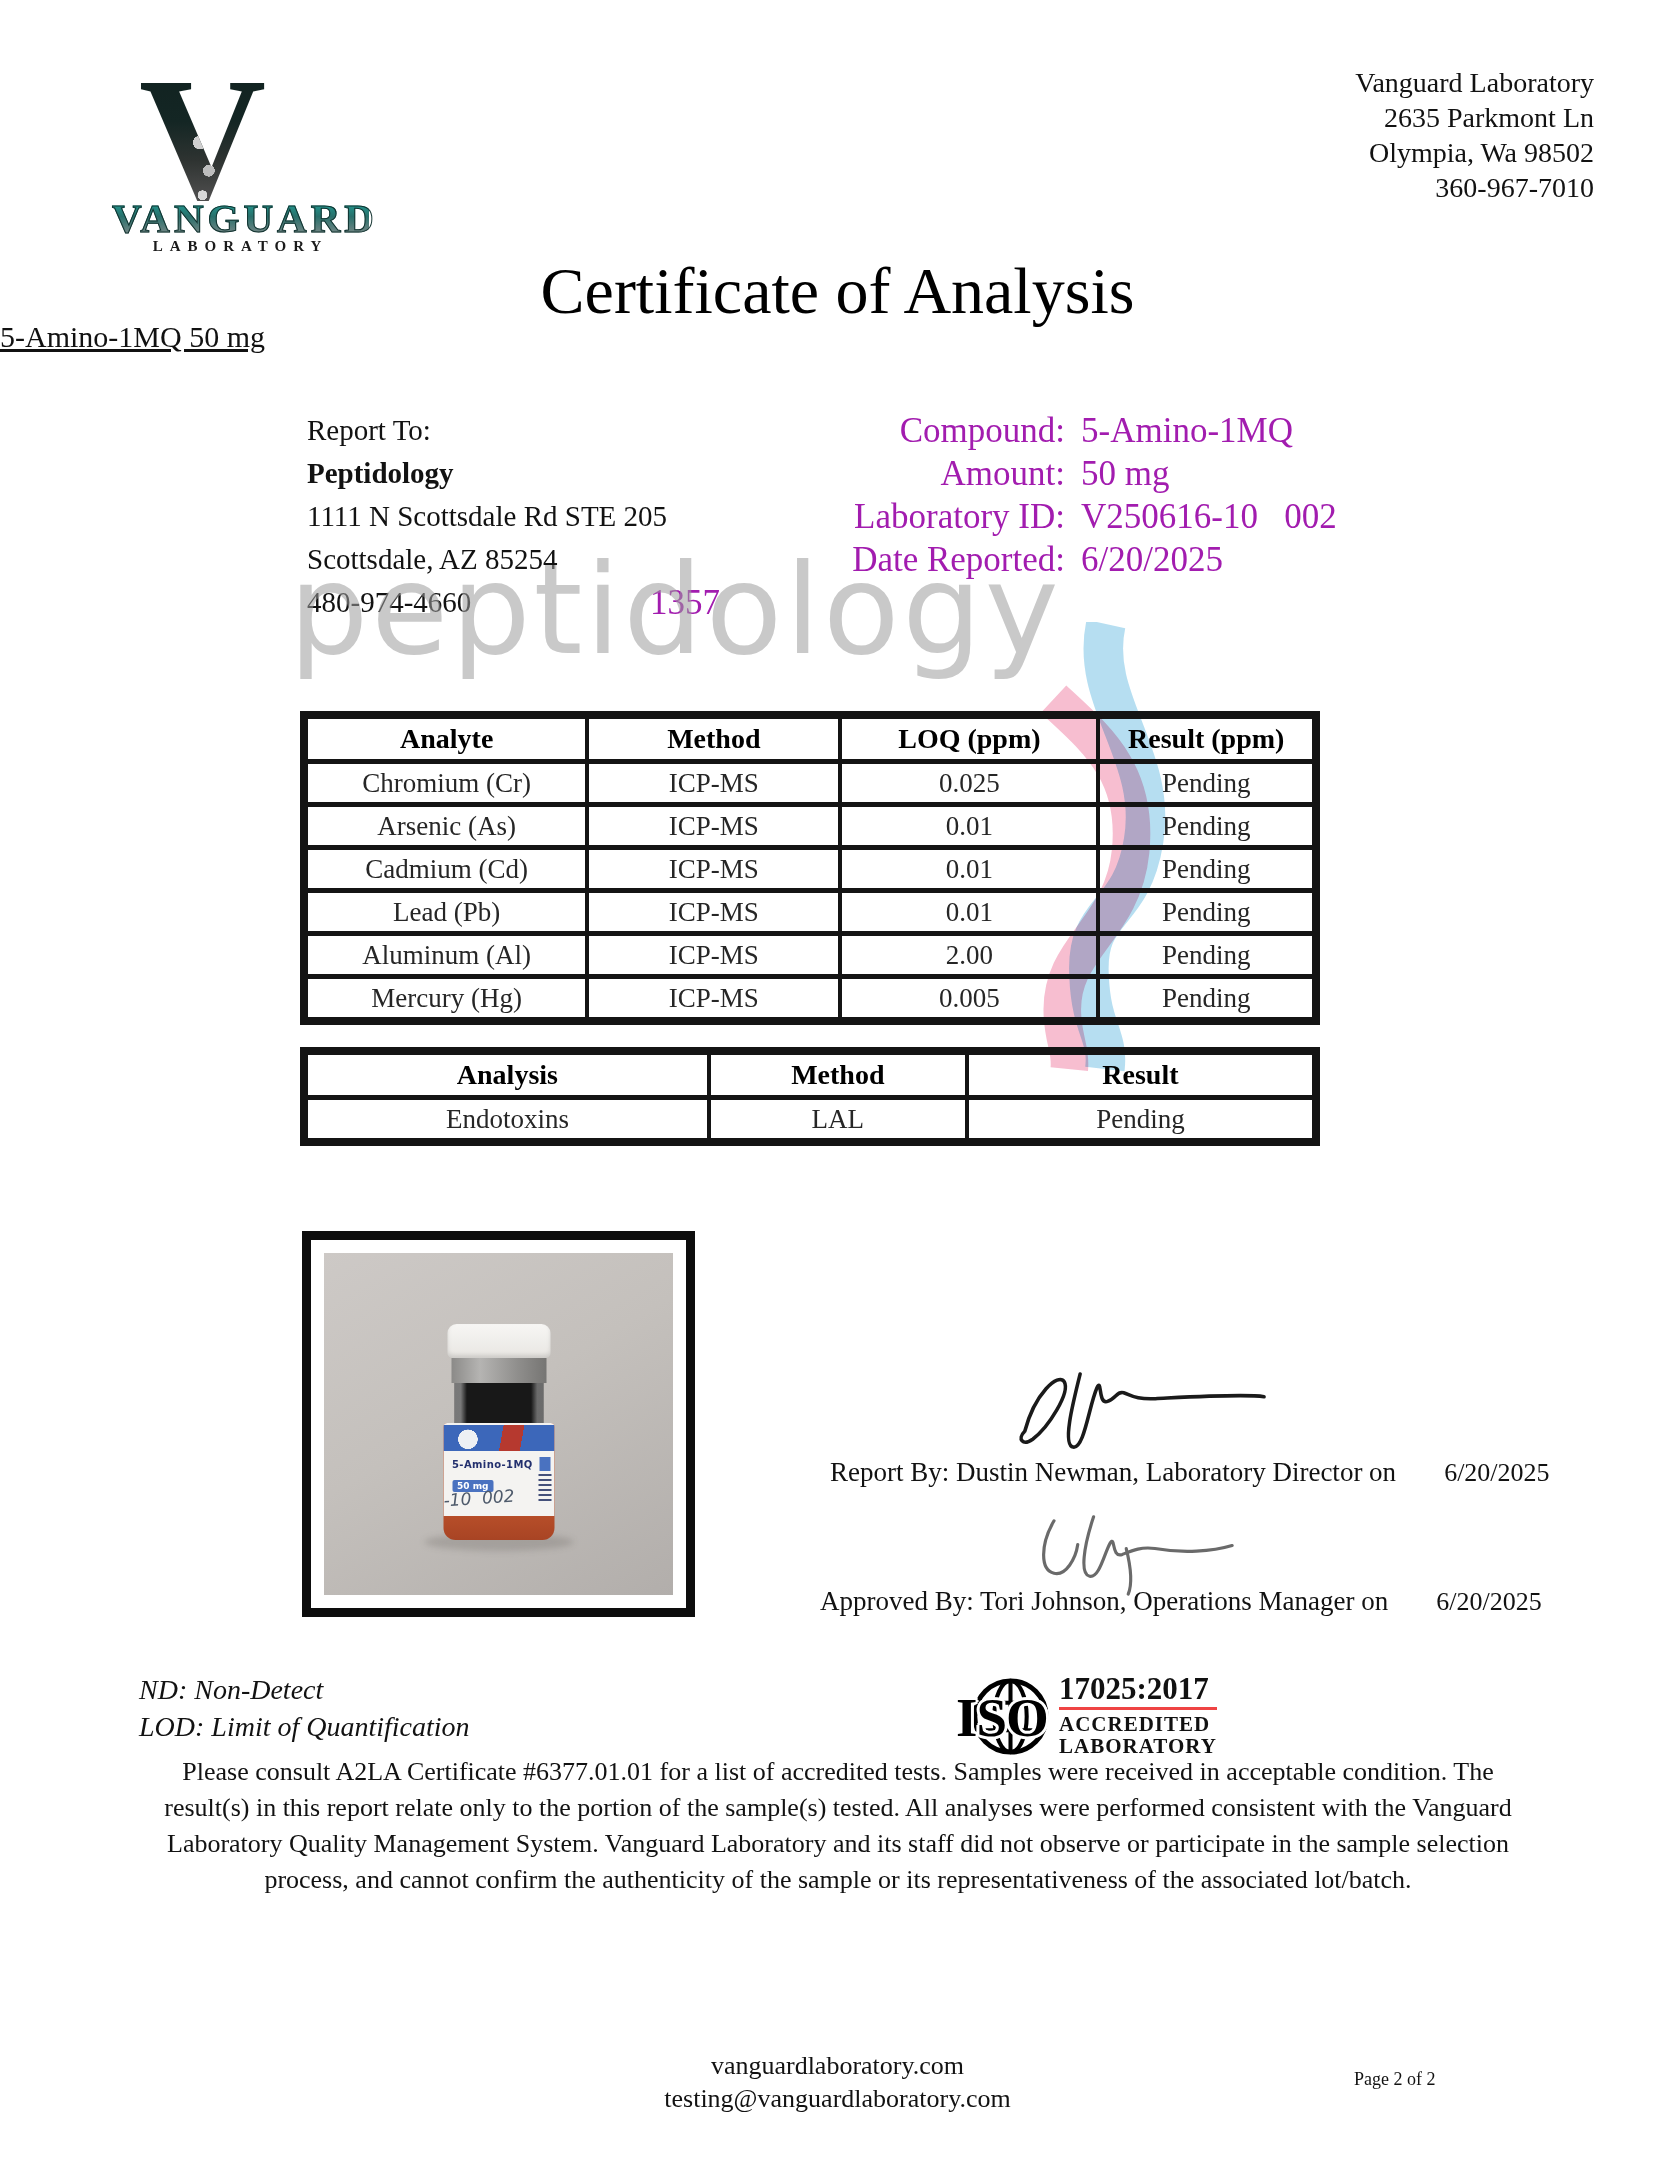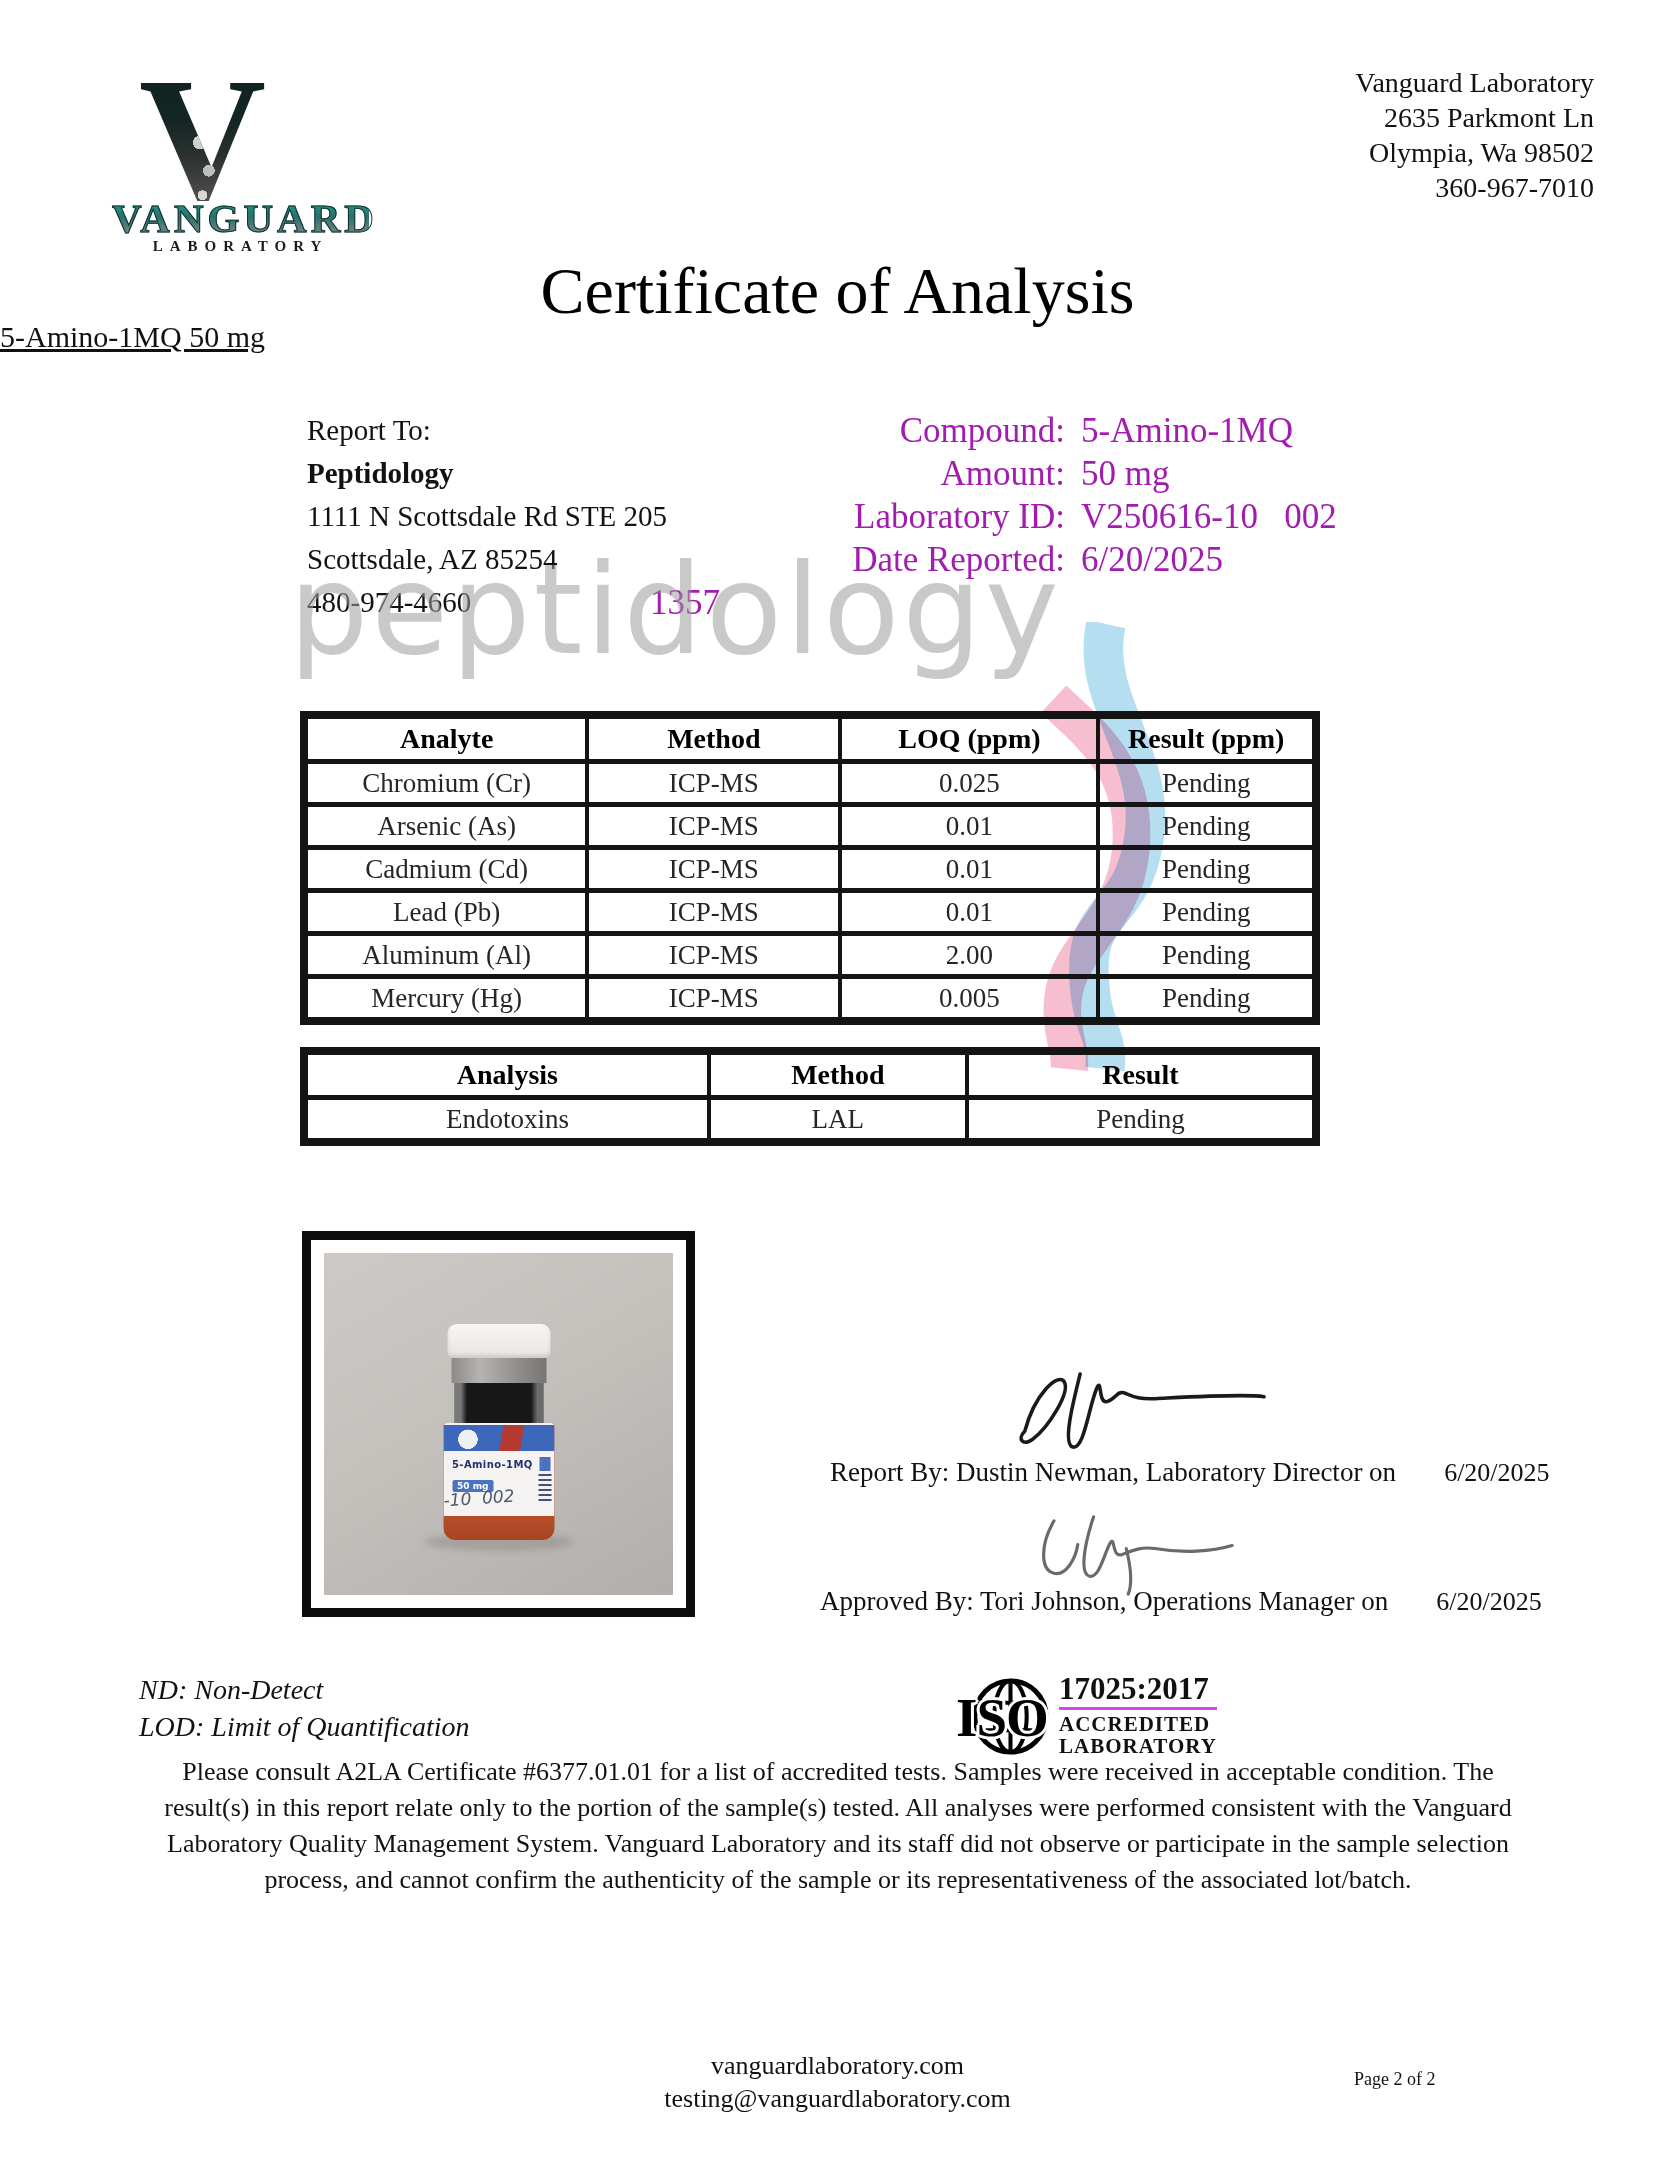--- a/index.html
+++ b/index.html
@@ -122,21 +122,21 @@
   
   .note{left:139px;font-size:28px;font-style:italic;color:#121212;}
   .note1{top:1665px;margin-top:9px;} .note2{top:1711px;}
   .iso{left:970px;top:1673px;display:flex;align-items:flex-end;z-index:2;}
   .iso-globe{position:relative;width:81px;height:81px;}
   .iso-globe svg{position:absolute;left:0;top:0;}
   .iso-letters{position:absolute;left:-14px;top:14px;font-size:55px;font-weight:bold;line-height:1;
     color:#000;letter-spacing:-1px;
     text-shadow:-3px 0 0 #fff,3px 0 0 #fff,0 -3px 0 #fff,0 3px 0 #fff,-2px -2px 0 #fff,2px 2px 0 #fff,-2px 2px 0 #fff,2px -2px 0 #fff;}
   .iso-right{margin-left:8px;line-height:1;}
-  .iso-cert{font-size:31px;font-weight:bold;border-bottom:3px solid #d946ef;padding-bottom:3px;}
+  .iso-cert{font-size:31px;font-weight:bold;border-bottom:3px solid #ef4444;padding-bottom:3px;}
   .iso-acc{font-size:21px;font-weight:bold;letter-spacing:1px;margin-top:4px;}
   .iso-lab{font-size:21px;font-weight:bold;letter-spacing:1px;margin-top:1px;}
 
   
   .disclaimer{left:145px;top:1754px;width:1386px;text-align:center;font-size:26px;line-height:36px;color:#121212;}
   .footer-site{left:0;top:2051px;width:100%;text-align:center;font-size:26px;color:#121212;}
   .footer-email{left:0;top:2084px;width:100%;text-align:center;font-size:26px;color:#121212;}
   .footer-page{left:1354px;top:2069px;font-size:18px;color:#121212;}
 </style>
 </head>

